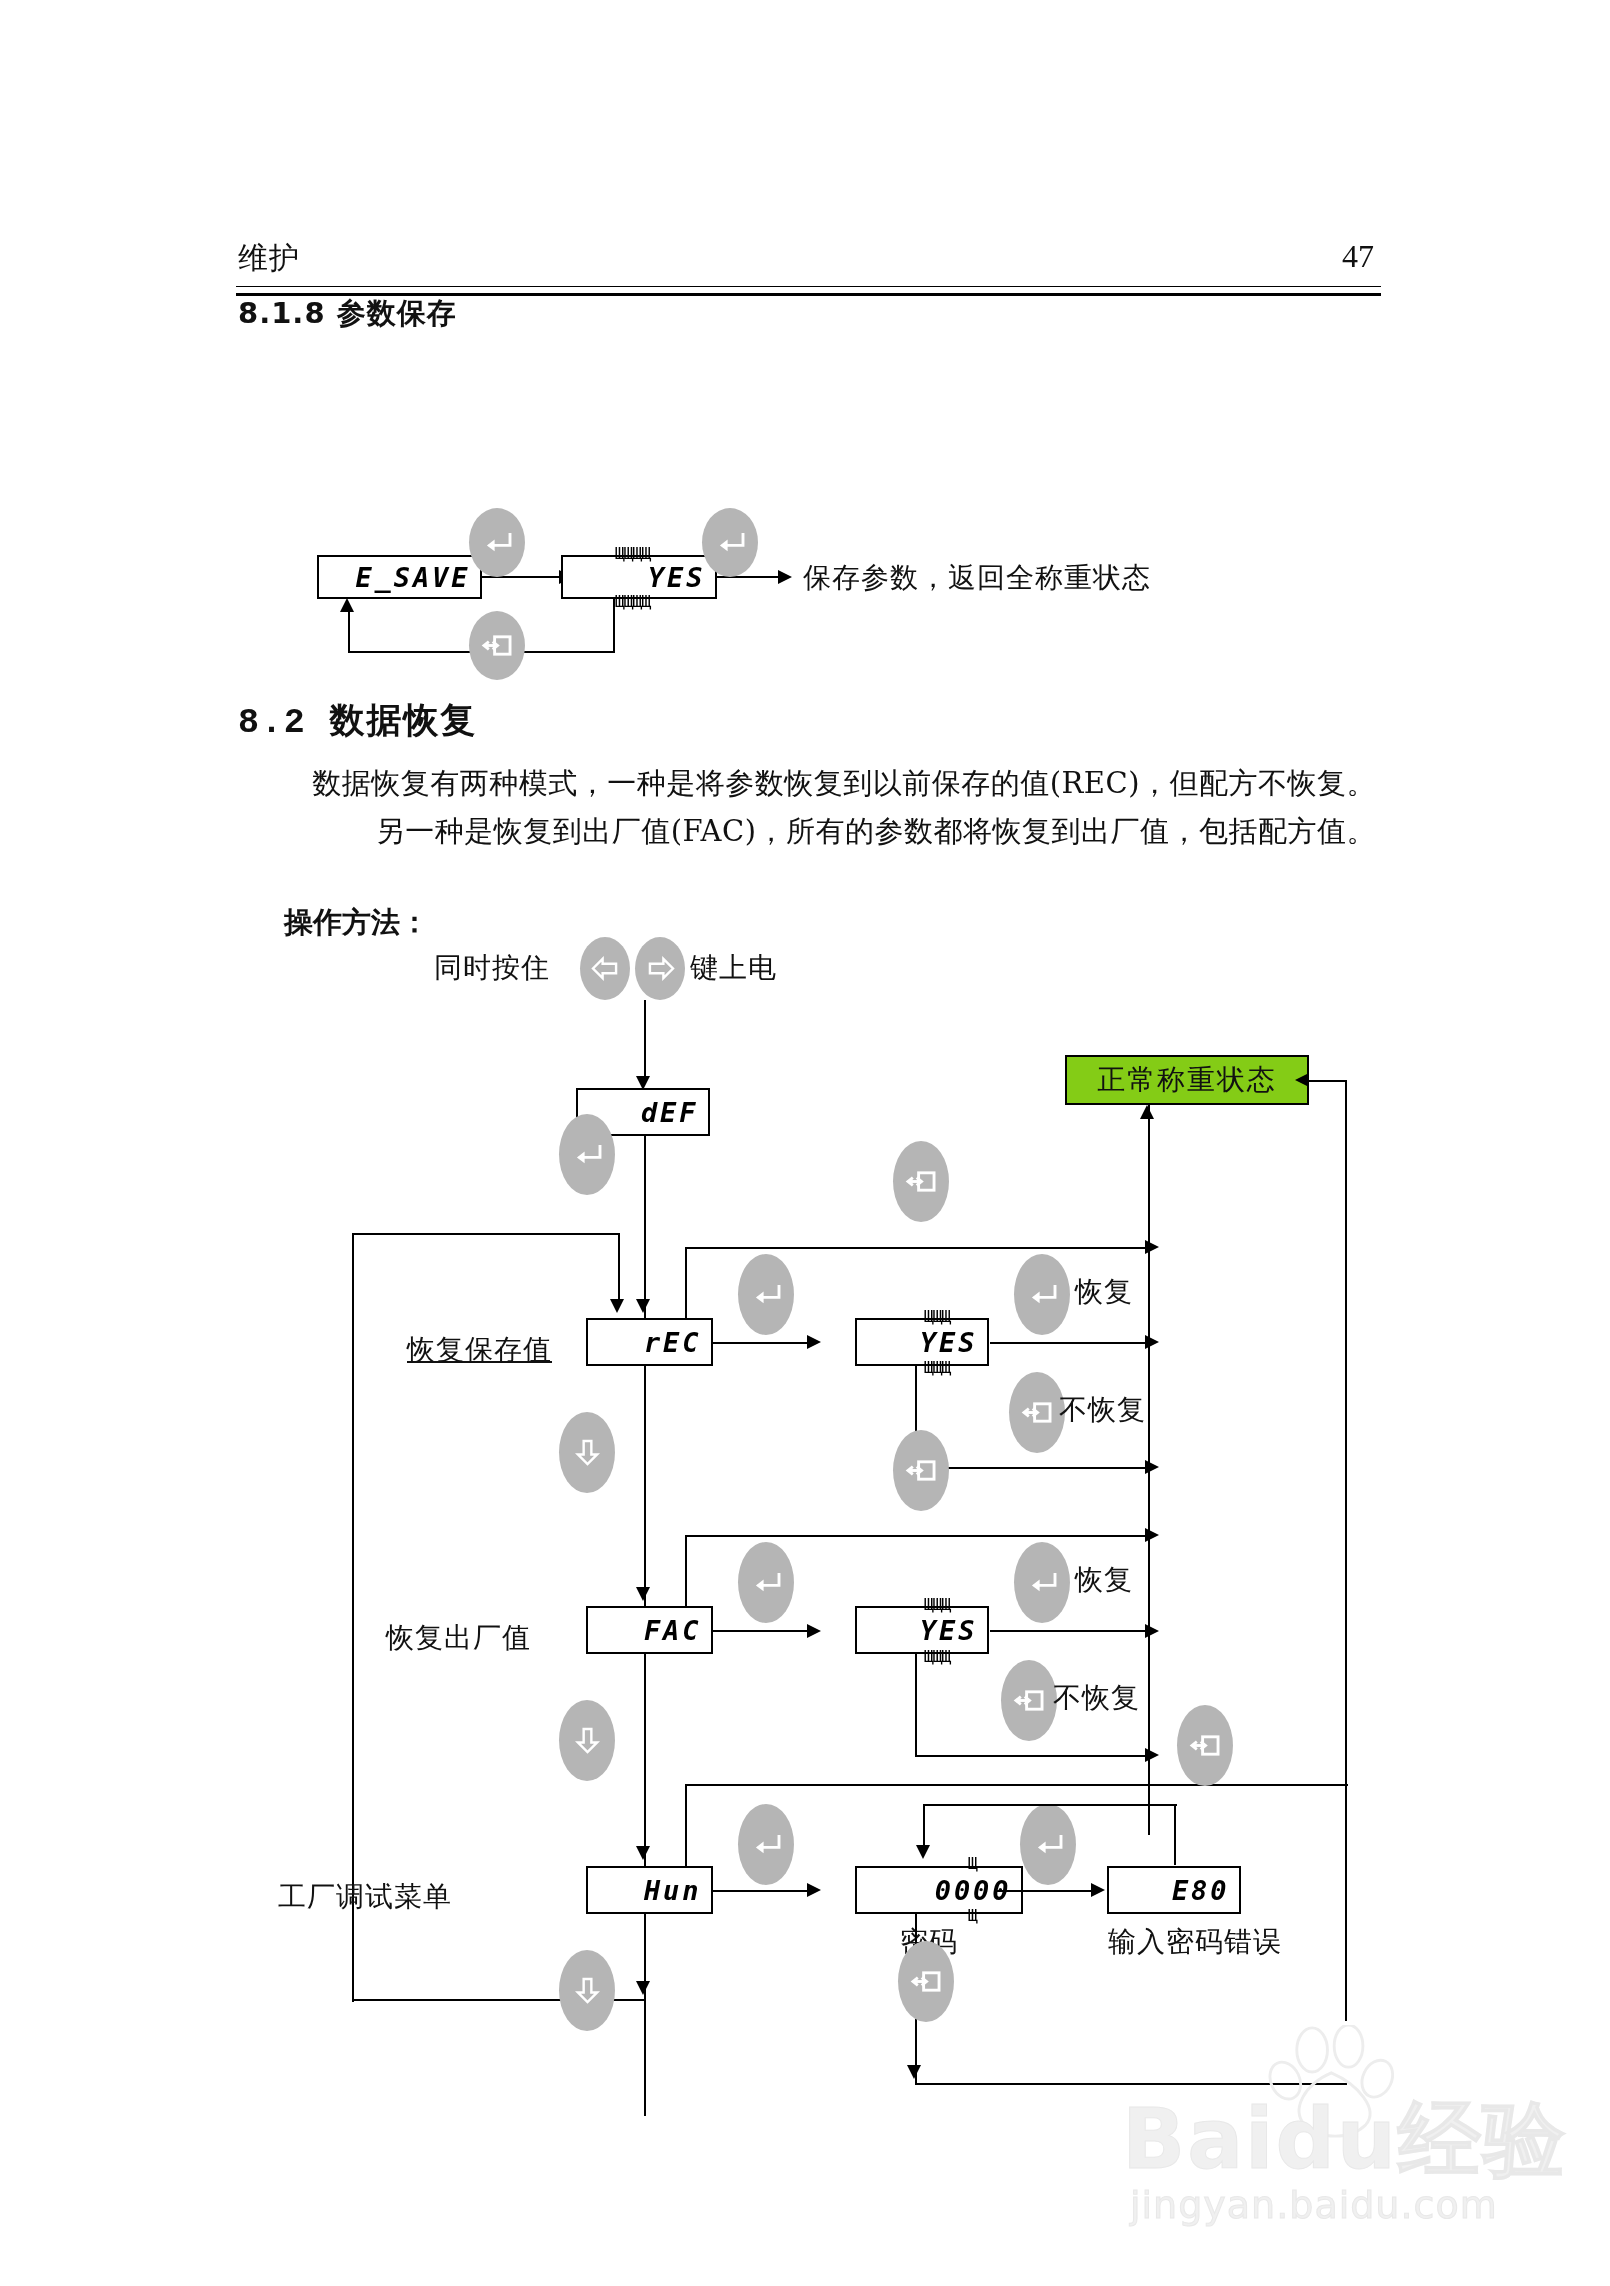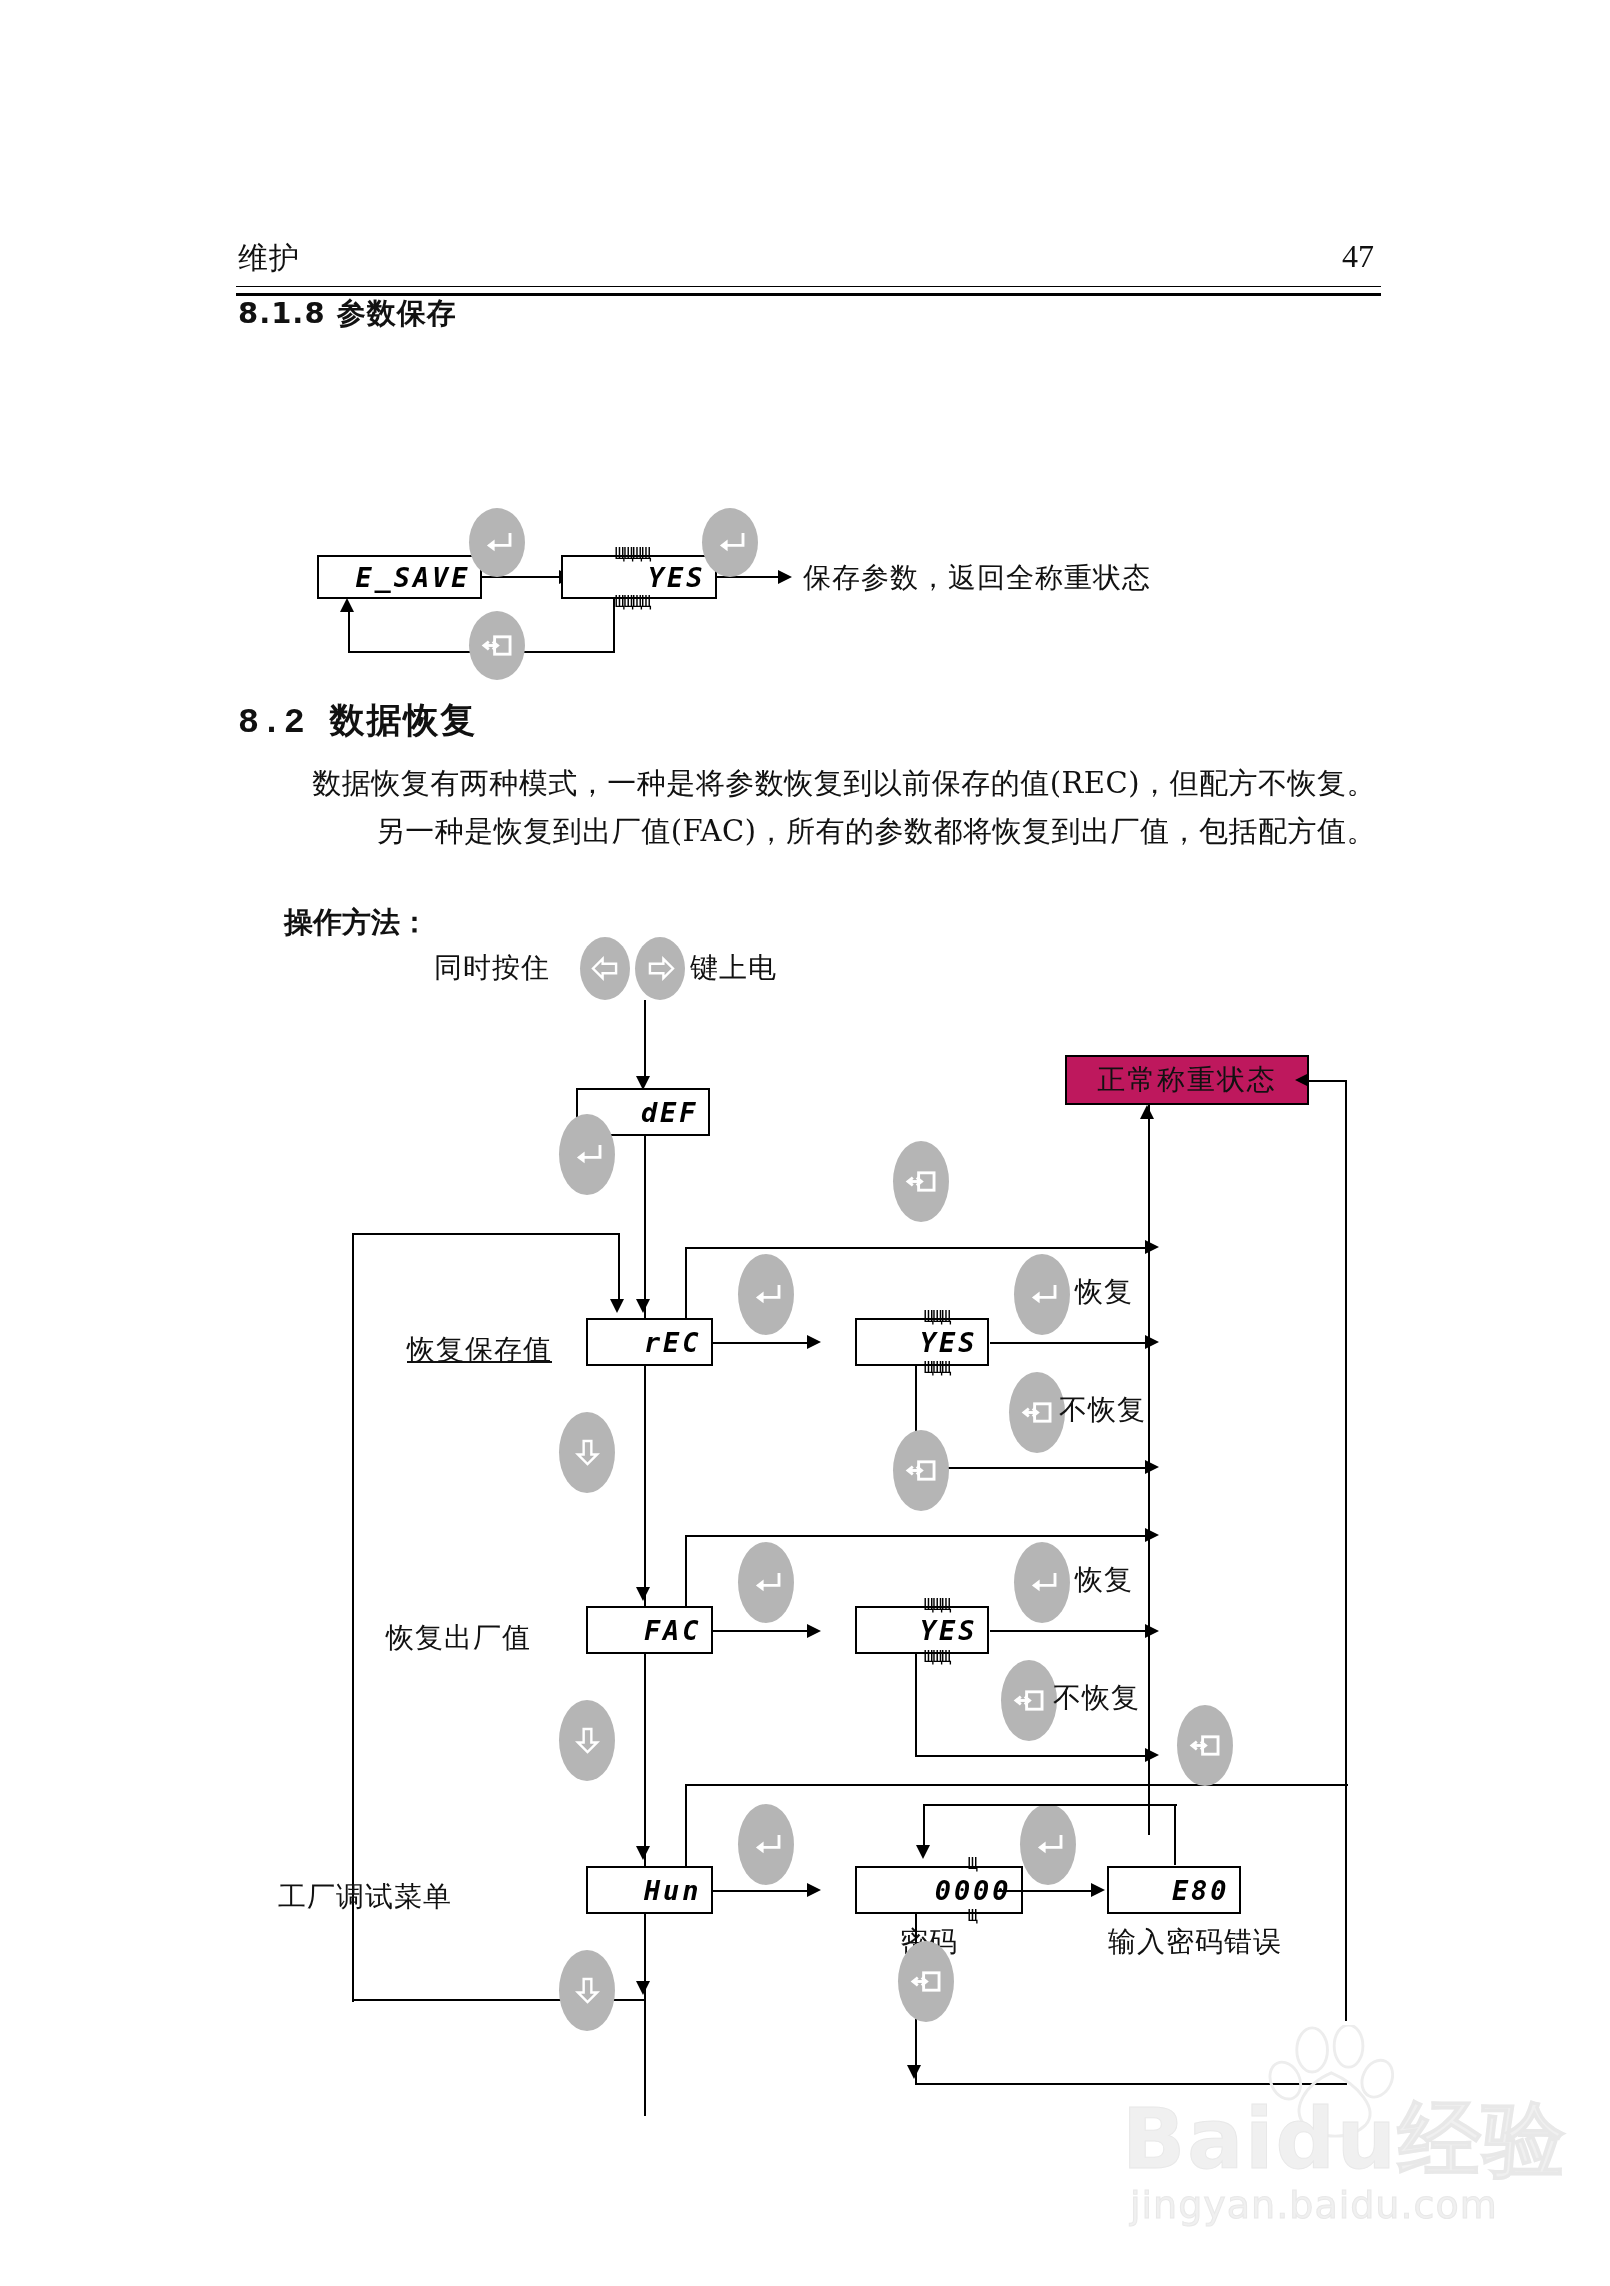--- a/index.html
+++ b/index.html
@@ -95,21 +95,21 @@
     letter-spacing: 2.9px;
     color: #000;
     display: flex;
     align-items: center;
     justify-content: flex-end;
     padding-right: 9.6px;
   }
   .txtbox {
     position: absolute;
     border: 2.9px solid #000;
-    background: #be185d;
+    background: #84cc16;
     box-sizing: border-box;
     font-family: "DejaVu Serif", serif;
     font-size: 28px;
     display: flex;
     align-items: center;
     justify-content: center;
     letter-spacing: 1.9px;
     white-space: nowrap;
   }
   .flabel {

